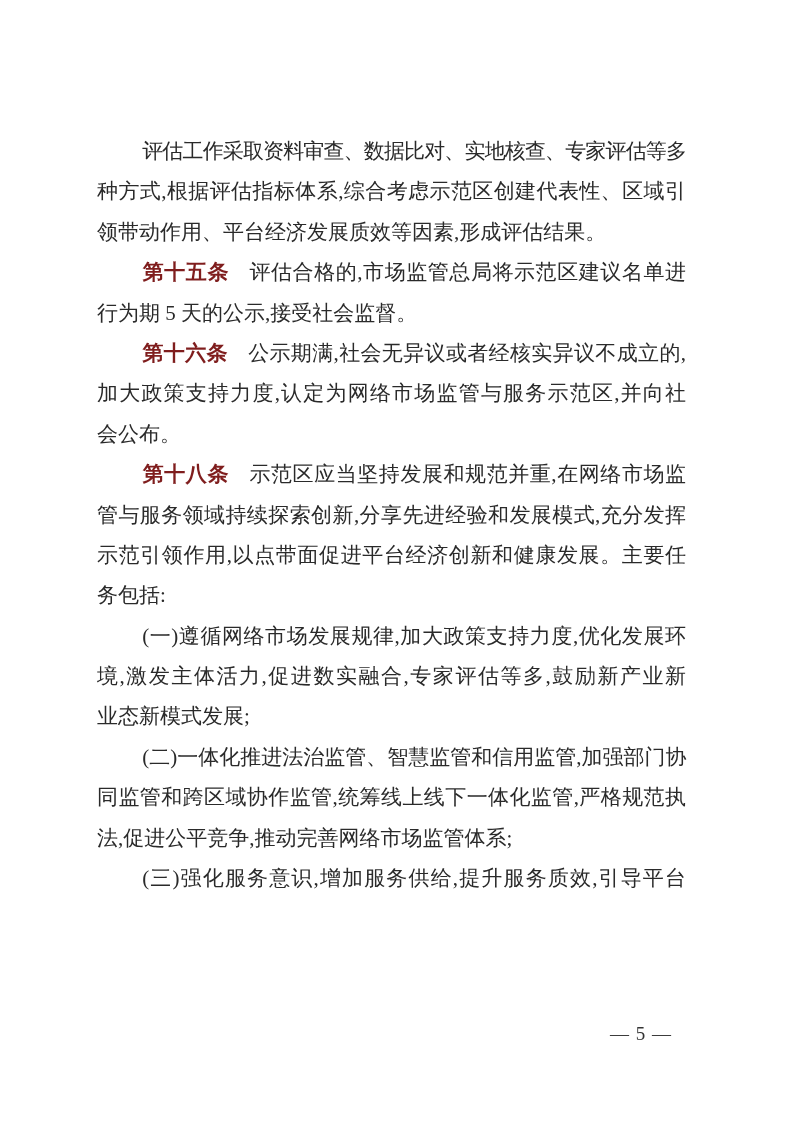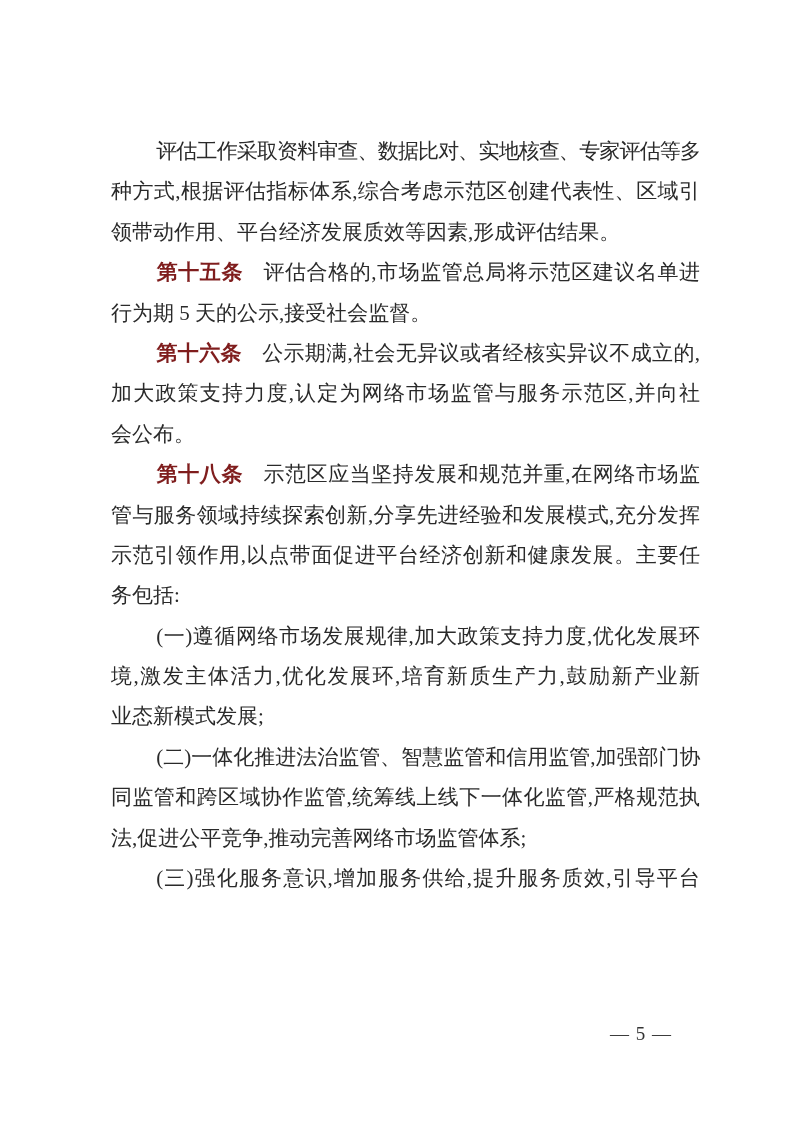--- a/index.html
+++ b/index.html
@@ -10,21 +10,21 @@
   .page {
     position: relative;
     width: 793px;
     height: 1122px;
     background: #ffffff;
     overflow: hidden;
     font-family: "Liberation Serif", "DejaVu Serif", serif;
   }
   .doc-body {
     position: absolute;
-    left: 111px;
+    left: 97px;
     top: 131px;
     width: 589px;
     color: #2a2a2a;
     font-size: 21px;
   }
   .para { margin: 0; padding: 0; }
   .line {
     height: 40.4px;
     line-height: 40.4px;
     white-space: nowrap;
@@ -80,21 +80,21 @@
         <div class="line">会公布。</div>
       </div>
       <div class="para">
         <div class="line just"><span class="ind"></span><span class="art">第十八条</span><span class="gap"></span>示范区应当坚持发展和规范并重,在网络市场监</div>
         <div class="line just">管与服务领域持续探索创新,分享先进经验和发展模式,充分发挥</div>
         <div class="line just">示范引领作用,以点带面促进平台经济创新和健康发展。主要任</div>
         <div class="line">务包括:</div>
       </div>
       <div class="para">
         <div class="line just"><span class="ind"></span>(一)遵循网络市场发展规律,加大政策支持力度,优化发展环</div>
-        <div class="line just">境,激发主体活力,优化发展环,培育新质生产力,鼓励新产业新</div>
+        <div class="line just">境,激发主体活力,促进数实融合,专家评估等多,鼓励新产业新</div>
         <div class="line">业态新模式发展;</div>
       </div>
       <div class="para">
         <div class="line just"><span class="ind"></span>(二)一体化推进法治监管、智慧监管和信用监管,加强部门协</div>
         <div class="line just">同监管和跨区域协作监管,统筹线上线下一体化监管,严格规范执</div>
         <div class="line">法,促进公平竞争,推动完善网络市场监管体系;</div>
       </div>
       <div class="para">
         <div class="line just"><span class="ind"></span>(三)强化服务意识,增加服务供给,提升服务质效,引导平台</div>
       </div>

